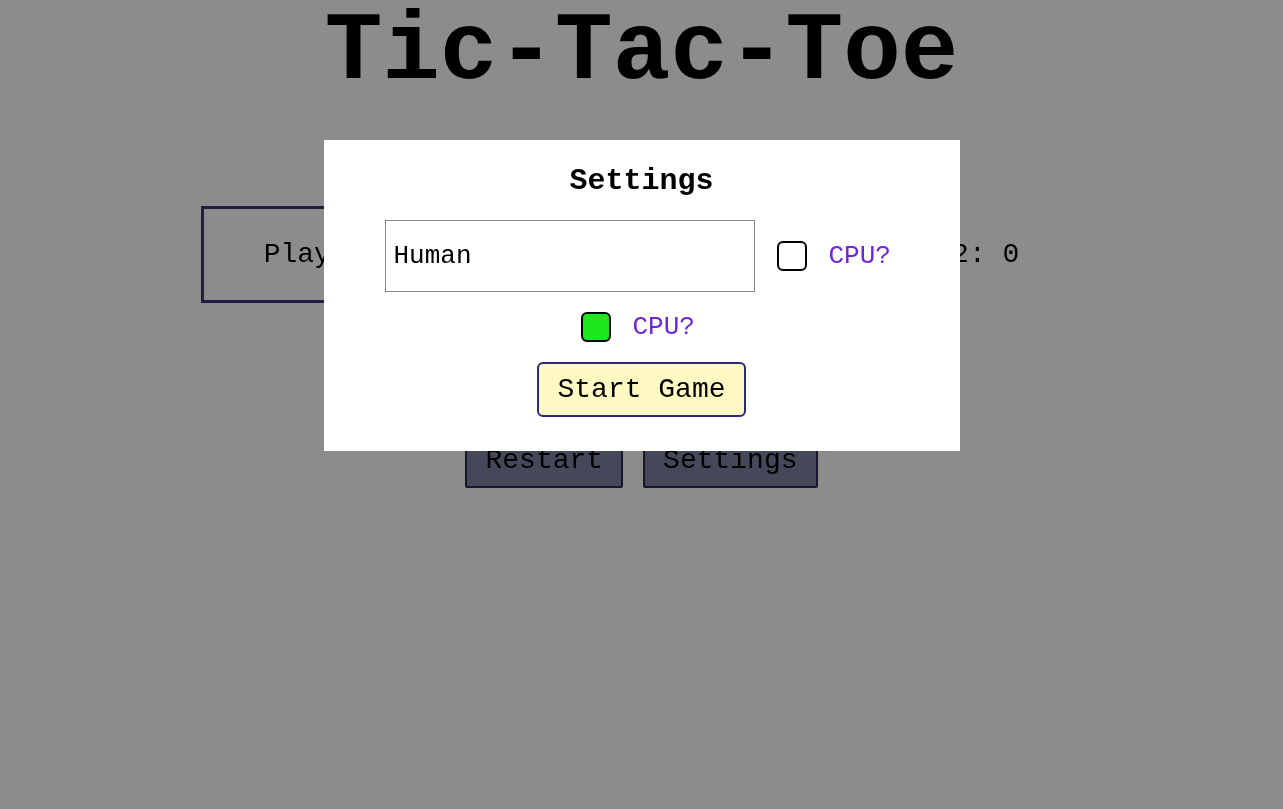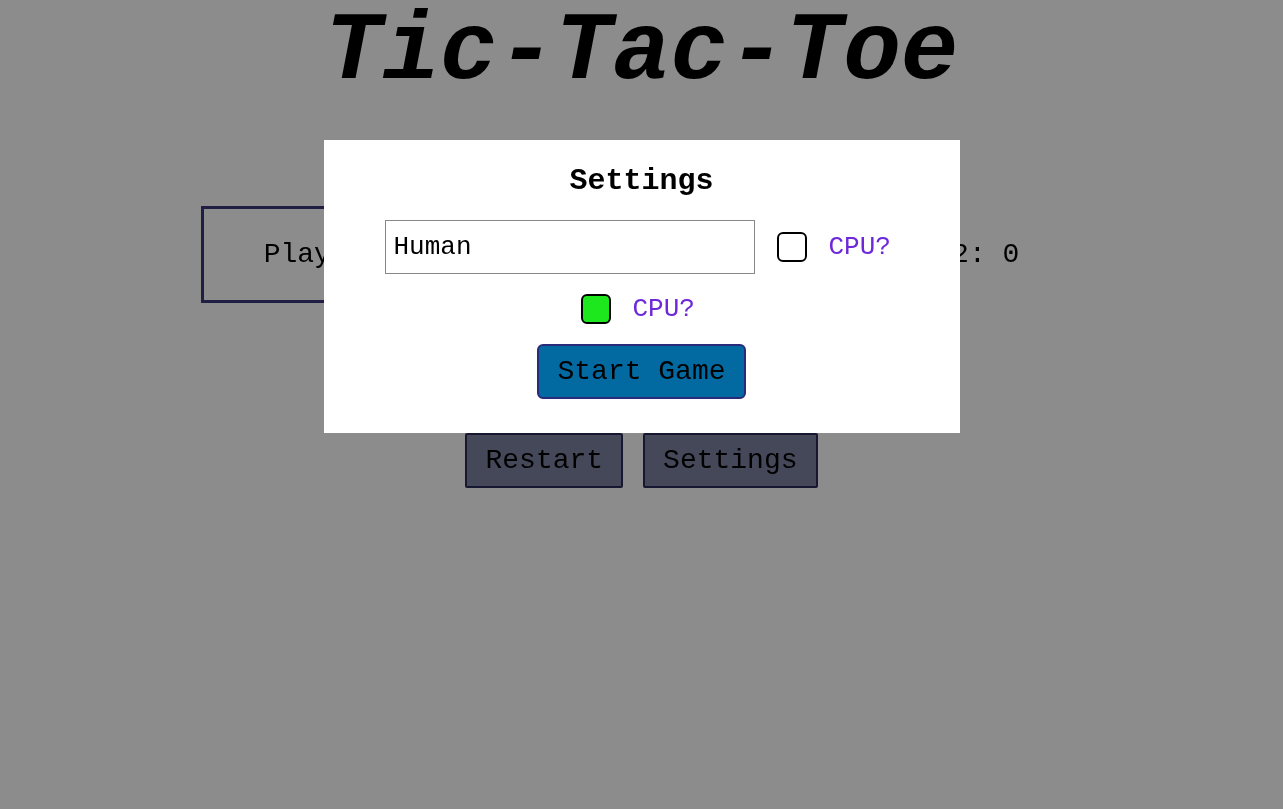--- a/index.html
+++ b/index.html
@@ -15,21 +15,20 @@
       position: relative;
       overflow: hidden;
     }
     .page-title {
       text-align: center;
       font-size: 96px;
       font-weight: bold;
       color: #000;
       padding-top: 0px;
       line-height: 1.1;
-      font-style: italic;
     }
     .score-row {
       display: flex;
       justify-content: center;
       gap: 260px;
       margin-top: 100px;
     }
     .score-box {
       font-size: 28px;
       color: #000;
@@ -79,21 +78,21 @@
       display: flex;
       align-items: center;
       justify-content: center;
       gap: 22px;
       margin-bottom: 20px;
     }
     .text-input {
       font-family: 'Courier New', Courier, monospace;
       font-size: 26px;
       width: 370px;
-      padding: 11px 8px;
+      padding: 20px 8px;
       border: 1px solid #888;
     }
     .checkbox {
       width: 30px;
       height: 30px;
       border: 2px solid #000;
       border-radius: 6px;
       background: #fff;
       cursor: pointer;
       flex-shrink: 0;
@@ -105,21 +104,21 @@
       font-size: 26px;
       color: #6d28d9;
       width: 70px;
     }
     .start-btn {
       display: block;
       margin: 14px auto 0 auto;
       font-family: 'Courier New', Courier, monospace;
       font-size: 28px;
       padding: 10px 18px;
-      background: #0369a1;
+      background: #fef9c3;
       border: 2px solid #2a2a7a;
       border-radius: 6px;
       cursor: pointer;
     }
   </style>
 </head>
 <body>
 
 <h1 class="page-title">Tic-Tac-Toe</h1>
 

